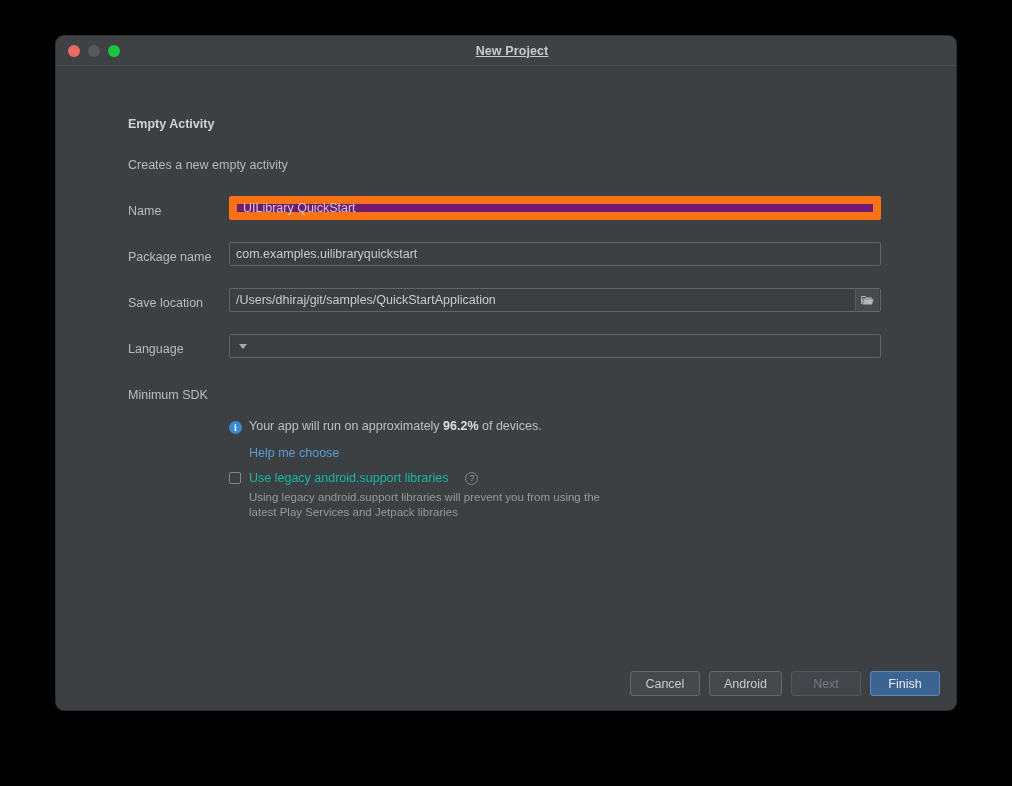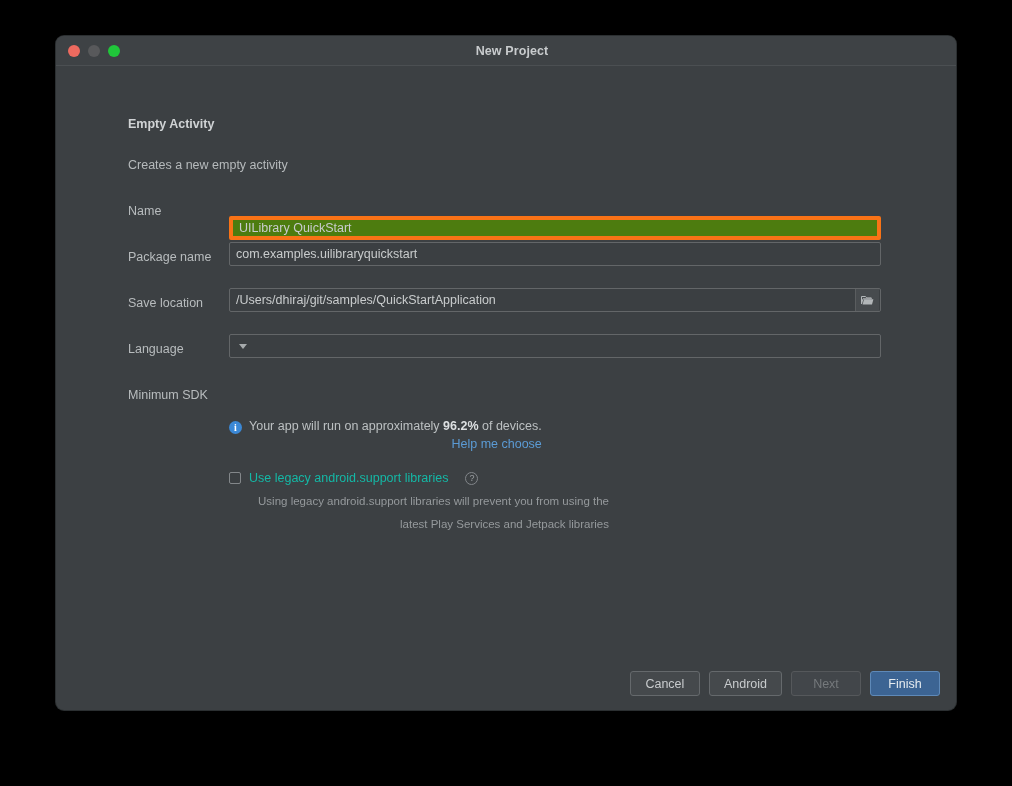--- a/index.html
+++ b/index.html
@@ -62,20 +62,21 @@
   .title {
     position: absolute;
     left: 12px;
     right: 0;
     text-align: center;
     font-size: 12.5px;
     font-weight: bold;
     color: #c8cbcd;
     letter-spacing: 0.1px;
     pointer-events: none;
+    text-decoration: underline;
   }
 
   
   .content {
     position: relative;
     flex: 1;
     padding: 0;
   }
 
   .heading {
@@ -128,23 +129,22 @@
     border: 1px solid #636668;
     border-radius: 2px;
     display: flex;
     align-items: center;
     color: #c9cccd;
     font-size: 12.5px;
     padding: 0 5px;
   }
 
   .field.focused {
-    border: 4px solid #f97316;
-    background: #4d7c0f;
-    margin-top: 20px;
+    border: 8px solid #f97316;
+    background: #701a75;
   }
 
   .field .value {
     flex: 1;
     overflow: hidden;
     white-space: nowrap;
     padding-left: 1px;
   }
 
   
@@ -199,25 +199,24 @@
     font-weight: bold;
     line-height: 13px;
     text-align: center;
     flex: none;
     margin-top: 2px;
     font-family: "Liberation Serif", serif;
   }
   .info-text b { color: #dcdfe1; }
   .help-link {
     margin-left: 20px;
-    margin-top: 3px;
+    margin-top: 12px;
     font-size: 12.5px;
     color: #5b9bd5;
     cursor: pointer;
-    text-align: right;
   }
 
   
   .cb-block {
     position: absolute;
     left: 173px;
     top: 405px;
   }
   .cb-row {
     display: flex;
@@ -249,24 +248,23 @@
     line-height: 11px;
     text-align: center;
     margin-left: 9px;
     cursor: pointer;
     font-family: "Liberation Sans", sans-serif;
   }
   .cb-desc {
     margin-left: 20px;
     margin-top: 5px;
     font-size: 11.5px;
-    line-height: 23px;
+    line-height: 15px;
     color: #95999c;
     max-width: 360px;
-    text-align: right;
   }
 
   
   .footer {
     position: absolute;
     right: 16px;
     bottom: 14px;
     display: flex;
     align-items: center;
     gap: 9px;

